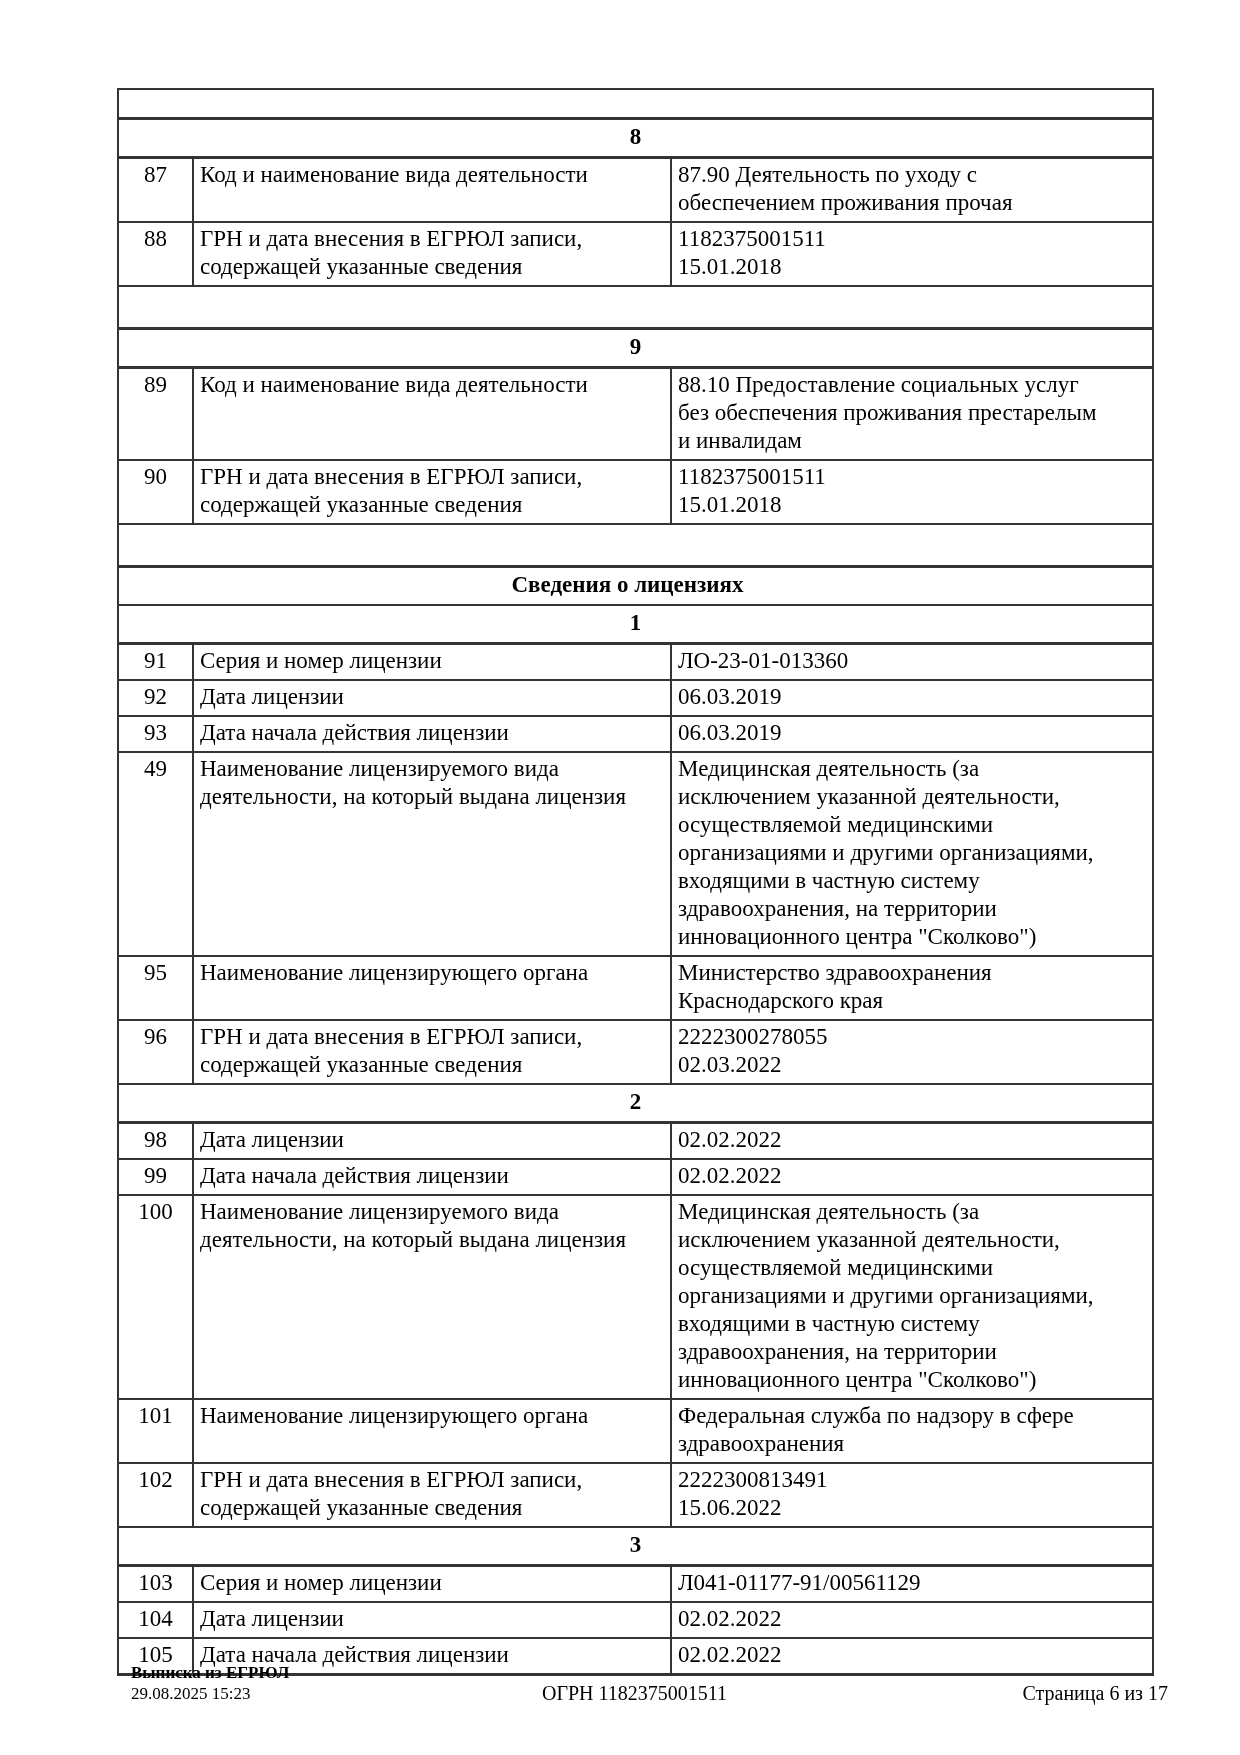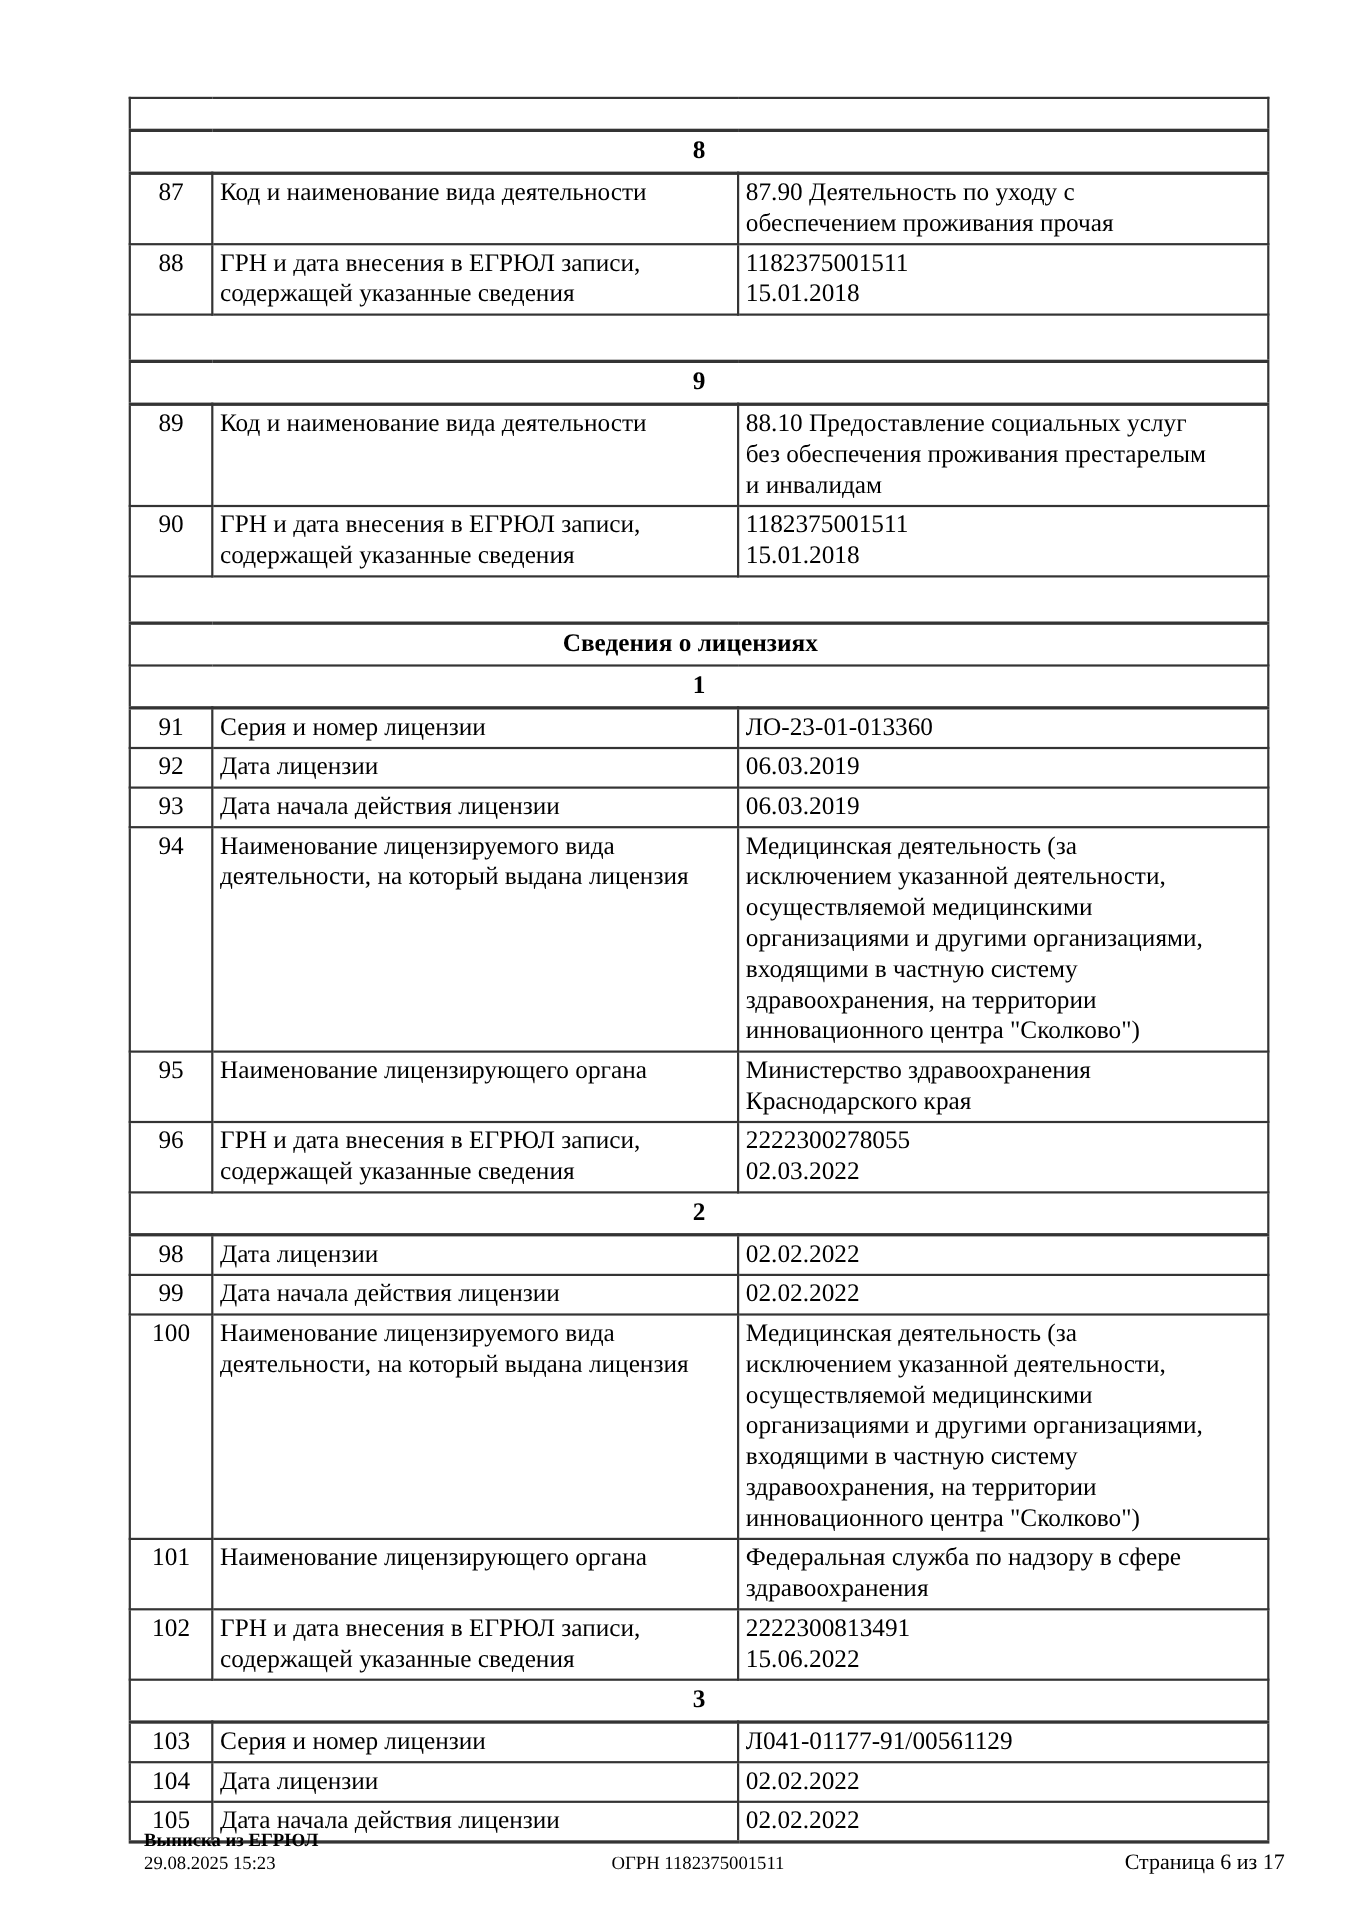--- a/index.html
+++ b/index.html
@@ -74,21 +74,21 @@
   }
   .footer-left .doc-title {
     font-weight: bold;
   }
   .footer-center {
     position: absolute;
     left: 117px;
     top: 1683px;
     width: 1035px;
     text-align: center;
-    font-size: 17px;
+    font-size: 20px;
     line-height: 21px;
   }
   .footer-right {
     position: absolute;
     top: 1683px;
     right: 72px;
     font-size: 20px;
     line-height: 21px;
     text-align: right;
   }
@@ -169,21 +169,21 @@
       <td class="c-num">92</td>
       <td class="c-label">Дата лицензии</td>
       <td class="c-value">06.03.2019</td>
     </tr>
     <tr class="row-data">
       <td class="c-num">93</td>
       <td class="c-label">Дата начала действия лицензии</td>
       <td class="c-value">06.03.2019</td>
     </tr>
     <tr class="row-data">
-      <td class="c-num">94</td>
+      <td class="c-num">49</td>
       <td class="c-label">Наименование лицензируемого вида
 деятельности, на который выдана лицензия</td>
       <td class="c-value">Медицинская деятельность (за
 исключением указанной деятельности,
 осуществляемой медицинскими
 организациями и другими организациями,
 входящими в частную систему
 здравоохранения, на территории
 инновационного центра "Сколково")</td>
     </tr>

